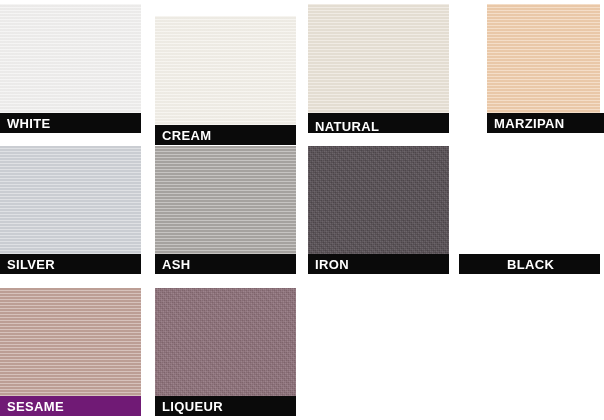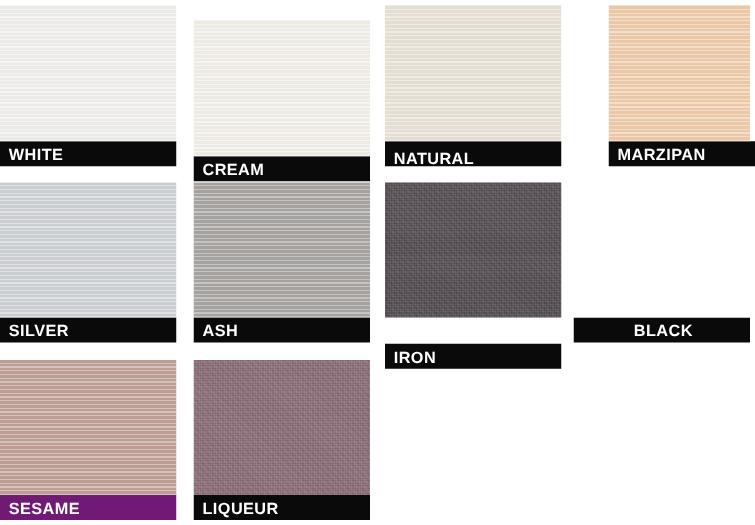--- a/index.html
+++ b/index.html
@@ -98,21 +98,21 @@
       </div>
     </div>
     <div class="swatch-card" style="left: 0px; top: 146px;">
       <div class="swatch-chip faint" style="height: 108px; background: rgb(206, 209, 214);"></div>
       <div class="swatch-label-bar wide" style="background: rgb(10, 10, 10);">
         <span class="swatch-name" style="color: rgb(255, 255, 255);">SILVER</span>
       </div>
     </div>
     <div class="swatch-card" style="left: 308px; top: 146px;">
       <div class="swatch-chip textured" style="height: 108px; background: rgb(85, 77, 82);"></div>
-      <div class="swatch-label-bar wide" style="background: rgb(10, 10, 10); margin-top: 21px;">
+      <div class="swatch-label-bar wide" style="background: rgb(10, 10, 10);">
         <span class="swatch-name" style="color: rgb(255, 255, 255);">IRON</span>
       </div>
     </div>
     <div class="swatch-card" style="left: 459px; top: 146px;">
       <div class="swatch-chip empty" style="height: 108px; background: rgb(255, 255, 255);"></div>
       <div class="swatch-label-bar wide" style="background: rgb(10, 10, 10); padding-left: 48px;">
         <span class="swatch-name" style="color: rgb(255, 255, 255);">BLACK</span>
       </div>
     </div>
     <div class="swatch-card" style="left: 0px; top: 288px;">

